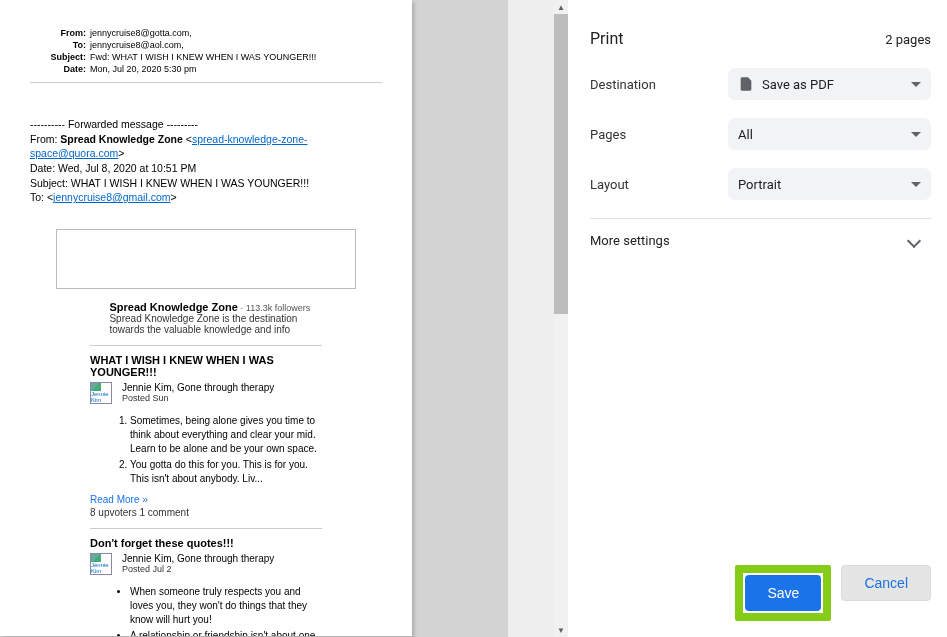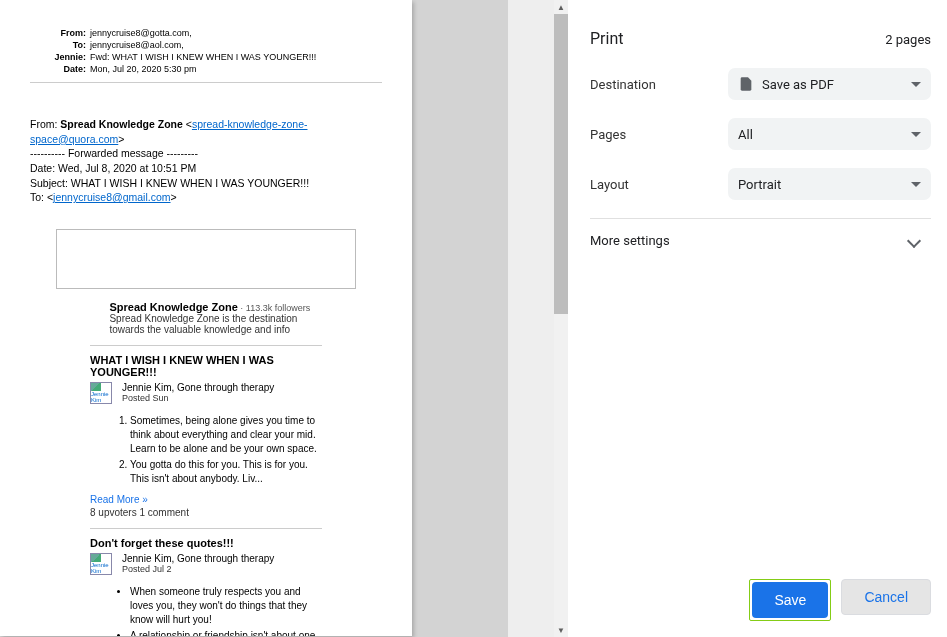--- a/index.html
+++ b/index.html
@@ -279,21 +279,21 @@
       display: flex;
       align-items: center;
       justify-content: center;
     }
     .btn-save {
       background: #1a73e8;
       color: #fff;
       border: none;
     }
     .save-highlight {
-      border: 1px solid #84cc16;
+      border: 8px solid #84cc16;
       padding: 2px;
       border-radius: 2px;
     }
     .btn-cancel {
       background: #e5e5e5;
       color: #1a73e8;
       border: 1px solid #dadce0;
     }
   </style>
 </head>
@@ -303,34 +303,34 @@
   <div class="preview-page">
     <div class="header-row">
       <div class="header-label">From:</div>
       <div class="header-value">jennycruise8@gotta.com,</div>
     </div>
     <div class="header-row">
       <div class="header-label">To:</div>
       <div class="header-value">jennycruise8@aol.com,</div>
     </div>
     <div class="header-row">
-      <div class="header-label">Jennie:</div>
+      <div class="header-label">Subject:</div>
       <div class="header-value">Fwd: WHAT I WISH I KNEW WHEN I WAS YOUNGER!!!</div>
     </div>
     <div class="header-row">
       <div class="header-label">Date:</div>
       <div class="header-value">Mon, Jul 20, 2020 5:30 pm</div>
     </div>
     <hr class="hr">
     <div style="height:26px;"></div>
     <div class="fwd-text">
+      <div>---------- Forwarded message ---------</div>
       <div>
         <span>From: </span><span style="font-weight:bold;">Spread Knowledge Zone</span> &lt;<span class="link">spread-knowledge-zone-space@quora.com</span>&gt;
       </div>
-      <div>---------- Forwarded message ---------</div>
       <div>Date: Wed, Jul 8, 2020 at 10:51 PM</div>
       <div>Subject: WHAT I WISH I KNEW WHEN I WAS YOUNGER!!!</div>
       <div>
         <span>To: &lt;</span><span class="link">jennycruise8@gmail.com</span><span>&gt;</span>
       </div>
     </div>
 
     <div class="box"></div>
 
     <div class="profile-row">

